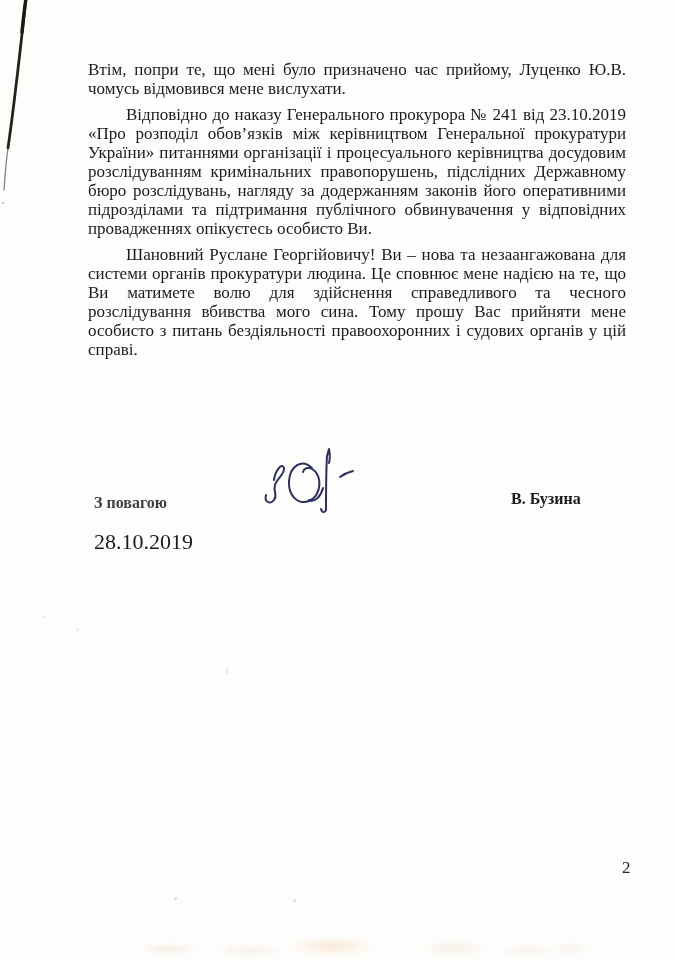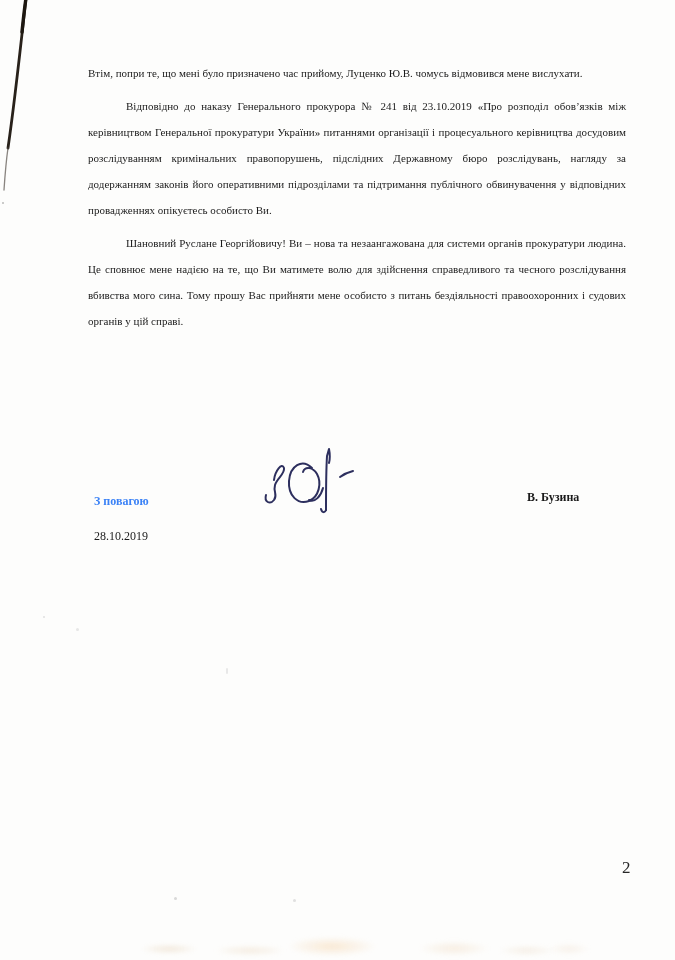--- a/index.html
+++ b/index.html
@@ -14,53 +14,53 @@
     overflow: hidden;
     background: #fdfdfc;
     font-family: "Liberation Serif", serif;
     color: #1b1b1b;
   }
   .letter-body {
     position: absolute;
     left: 88px;
     top: 60px;
     width: 538px;
-    font-size: 11px;
-    line-height: 26px;
+    font-size: 17px;
+    line-height: 19px;
     text-align: justify;
     color: #1b1b1b;
   }
   .letter-body p {
     margin: 0 0 7px 0;
     text-indent: 38px;
   }
   .letter-body p.continuation {
     text-indent: 0;
   }
   .closing-salutation {
     position: absolute;
     left: 94px;
     top: 494px;
-    font-size: 12px;
+    font-size: 16px;
     font-weight: bold;
-    color: #3b82f6;
+    color: #404040;
   }
   .signatory-name {
     position: absolute;
-    left: 527px;
+    left: 511px;
     top: 490px;
-    font-size: 12px;
+    font-size: 16px;
     font-weight: bold;
     color: #1b1b1b;
   }
   .letter-date {
     position: absolute;
     left: 94px;
     top: 529px;
-    font-size: 12px;
+    font-size: 22px;
     color: #1b1b1b;
   }
   .signature-svg {
     position: absolute;
     left: 252px;
     top: 444px;
     width: 106px;
     height: 74px;
   }
   .page-number {

